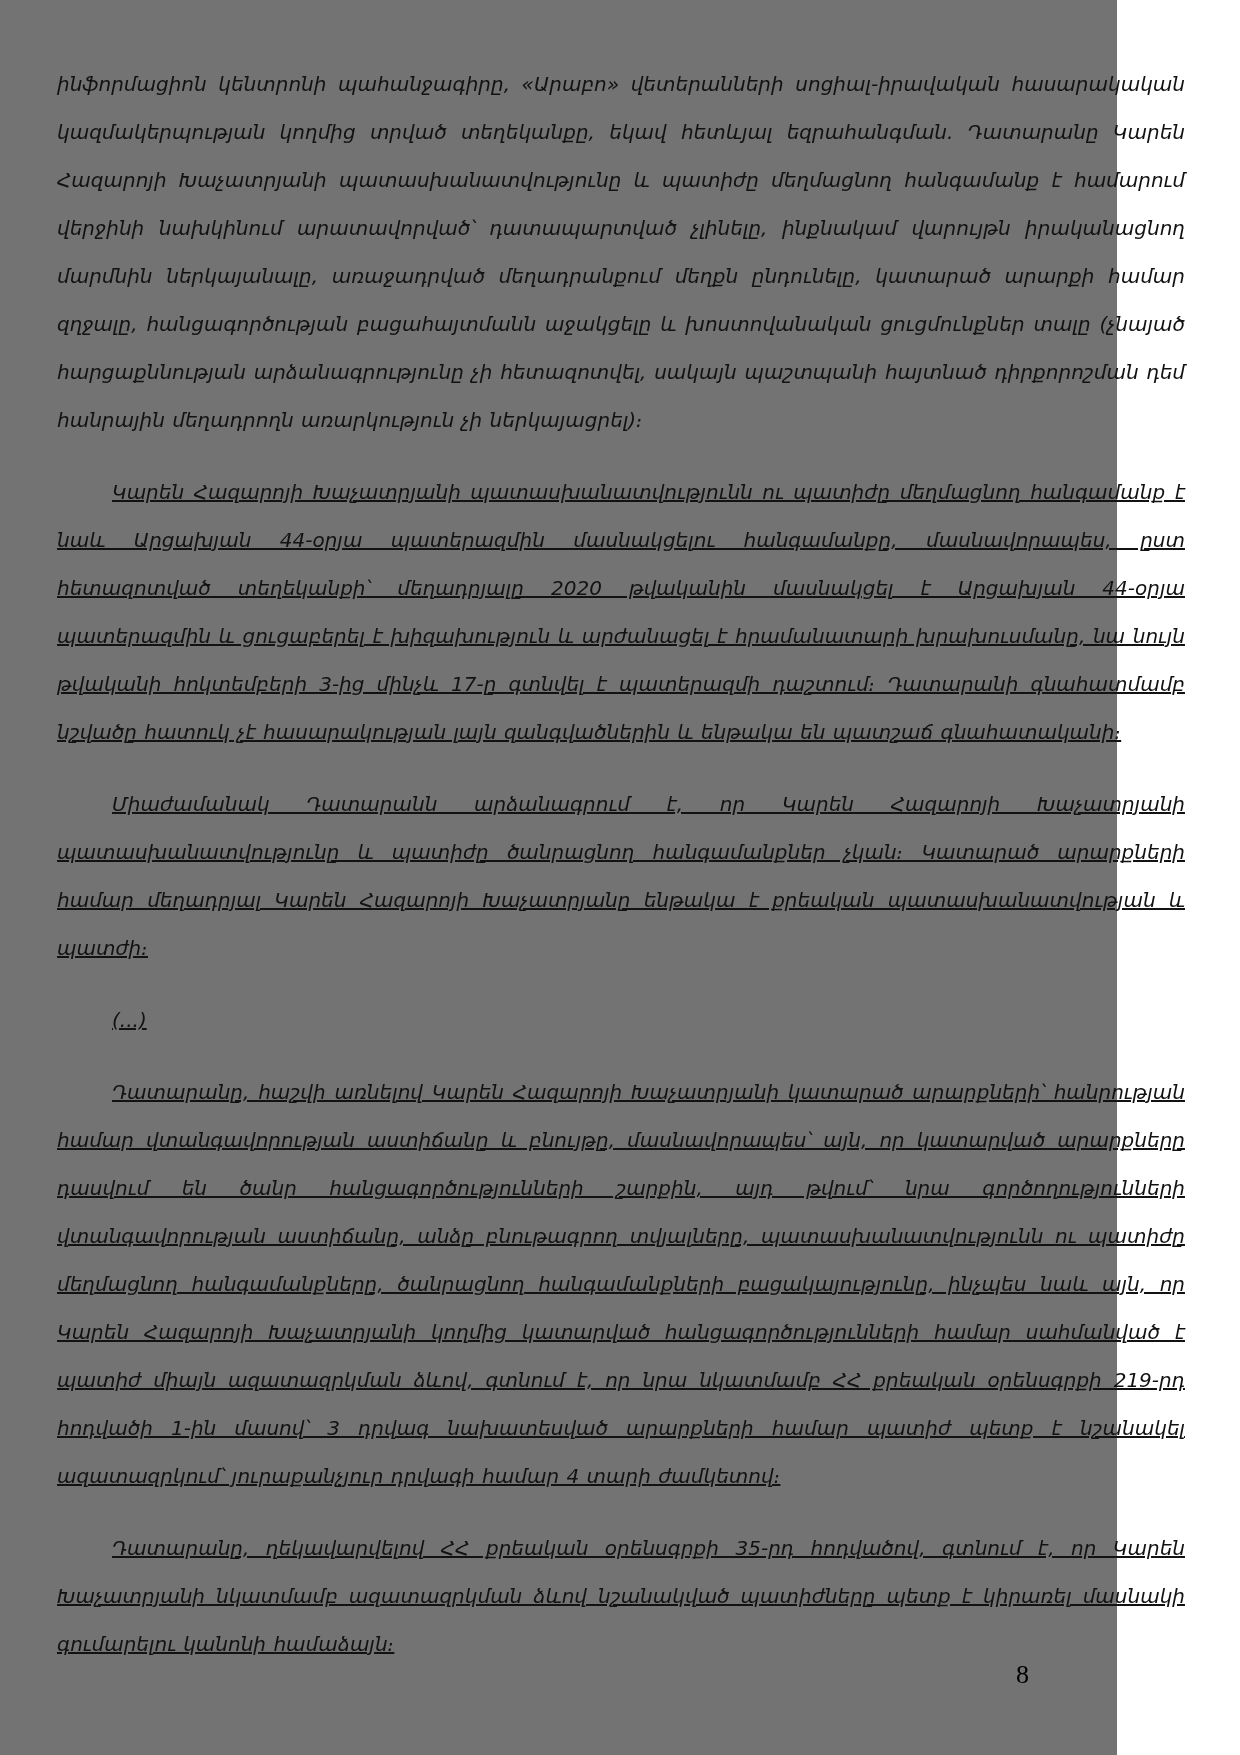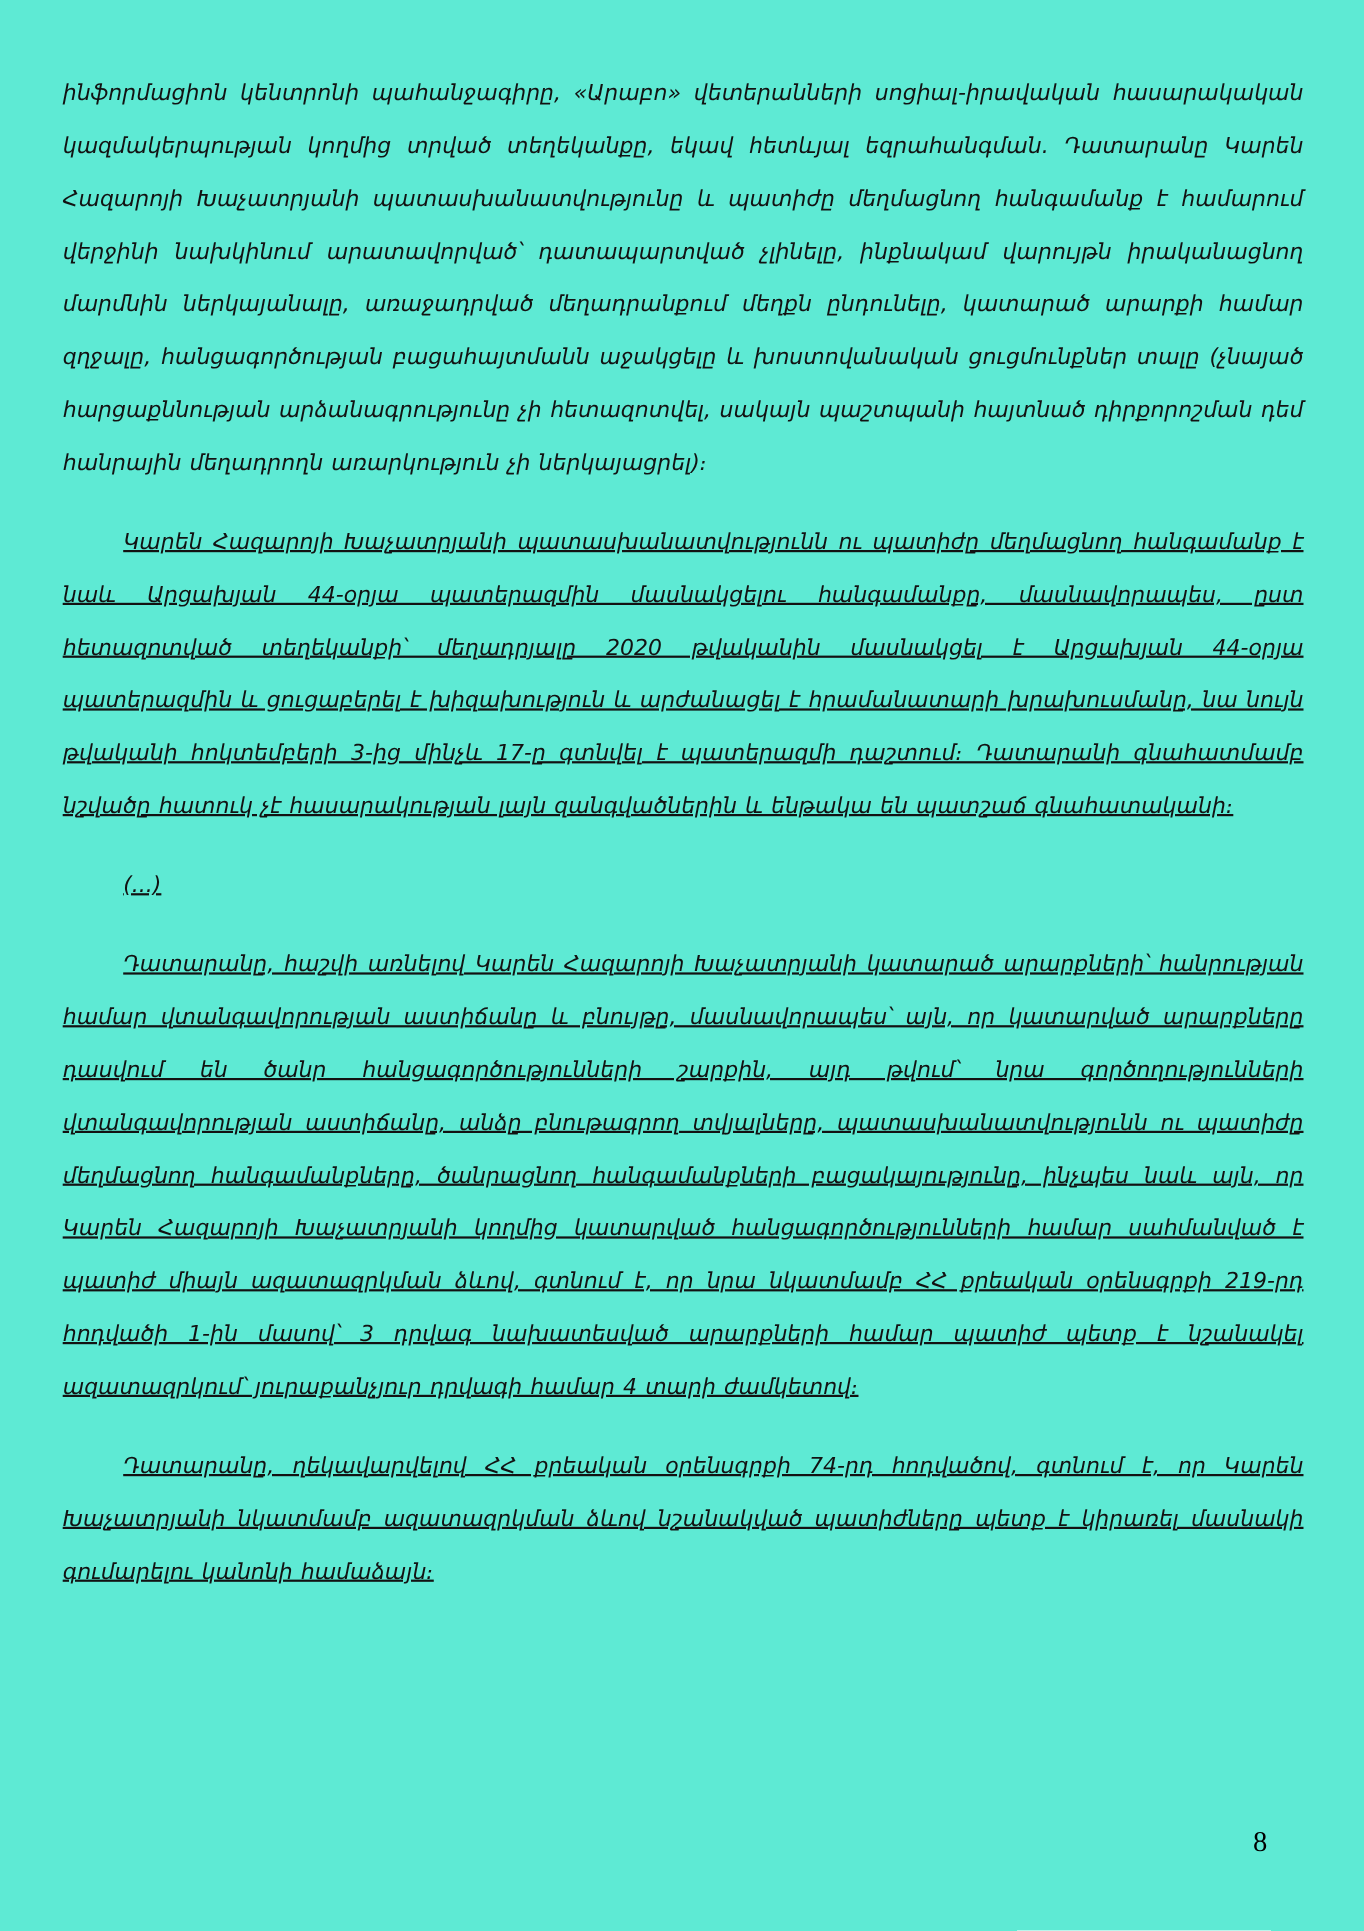--- a/index.html
+++ b/index.html
@@ -10,23 +10,23 @@
   body {
     width: 1240px;
     height: 1755px;
     position: relative;
     overflow: hidden;
   }
   .page {
     position: absolute;
     left: 0;
     top: 0;
-    width: 1240px;
+    width: 1117px;
     height: 1755px;
-    background: #5eead4;
+    background: #737373;
     box-sizing: border-box;
     padding: 60px 55px 0 57px;
   }
   .doc-body {
     width: 1128px;
   }
   .para {
     font-family: "DejaVu Sans", sans-serif;
     font-style: italic;
     font-size: 20px;
@@ -55,18 +55,19 @@
     line-height: 1;
   }
 </style>
 </head>
 <body>
 
 <div class="page">
   <div class="doc-body">
     <p class="para">ինֆորմացիոն կենտրոնի պահանջագիրը, «Արաբո» վետերանների սոցիալ-իրավական հասարակական կազմակերպության կողմից տրված տեղեկանքը, եկավ հետևյալ եզրահանգման. Դատարանը Կարեն Հազարոյի Խաչատրյանի պատասխանատվությունը և պատիժը մեղմացնող հանգամանք է համարում վերջինի նախկինում արատավորված՝ դատապարտված չլինելը, ինքնակամ վարույթն իրականացնող մարմնին ներկայանալը, առաջադրված մեղադրանքում մեղքն ընդունելը, կատարած արարքի համար զղջալը, հանցագործության բացահայտմանն աջակցելը և խոստովանական ցուցմունքներ տալը (չնայած հարցաքննության արձանագրությունը չի հետազոտվել, սակայն պաշտպանի հայտնած դիրքորոշման դեմ հանրային մեղադրողն առարկություն չի ներկայացրել)։</p>
     <p class="para indent">Կարեն Հազարոյի Խաչատրյանի պատասխանատվությունն ու պատիժը մեղմացնող հանգամանք է նաև Արցախյան 44-օրյա պատերազմին մասնակցելու հանգամանքը, մասնավորապես, ըստ հետազոտված տեղեկանքի՝ մեղադրյալը 2020 թվականին մասնակցել է Արցախյան 44-օրյա պատերազմին և ցուցաբերել է խիզախություն և արժանացել է հրամանատարի խրախուսմանը, նա նույն թվականի հոկտեմբերի 3-ից մինչև 17-ը գտնվել է պատերազմի դաշտում։ Դատարանի գնահատմամբ նշվածը հատուկ չէ հասարակության լայն զանգվածներին և ենթակա են պատշաճ գնահատականի։</p>
+    <p class="para indent">Միաժամանակ Դատարանն արձանագրում է, որ Կարեն Հազարոյի Խաչատրյանի պատասխանատվությունը և պատիժը ծանրացնող հանգամանքներ չկան։ Կատարած արարքների համար մեղադրյալ Կարեն Հազարոյի Խաչատրյանը ենթակա է քրեական պատասխանատվության և պատժի։</p>
     <p class="para indent">(...)</p>
     <p class="para indent">Դատարանը, հաշվի առնելով Կարեն Հազարոյի Խաչատրյանի կատարած արարքների՝ հանրության համար վտանգավորության աստիճանը և բնույթը, մասնավորապես՝ այն, որ կատարված արարքները դասվում են ծանր հանցագործությունների շարքին, այդ թվում՝ նրա գործողությունների վտանգավորության աստիճանը, անձը բնութագրող տվյալները, պատասխանատվությունն ու պատիժը մեղմացնող հանգամանքները, ծանրացնող հանգամանքների բացակայությունը, ինչպես նաև այն, որ Կարեն Հազարոյի Խաչատրյանի կողմից կատարված հանցագործությունների համար սահմանված է պատիժ միայն ազատազրկման ձևով, գտնում է, որ նրա նկատմամբ ՀՀ քրեական օրենսգրքի 219-րդ հոդվածի 1-ին մասով՝ 3 դրվագ նախատեսված արարքների համար պատիժ պետք է նշանակել ազատազրկում՝ յուրաքանչյուր դրվագի համար 4 տարի ժամկետով։</p>
-    <p class="para indent">Դատարանը, ղեկավարվելով ՀՀ քրեական օրենսգրքի 74-րդ հոդվածով, գտնում է, որ Կարեն Խաչատրյանի նկատմամբ ազատազրկման ձևով նշանակված պատիժները պետք է կիրառել մասնակի գումարելու կանոնի համաձայն։</p>
+    <p class="para indent">Դատարանը, ղեկավարվելով ՀՀ քրեական օրենսգրքի 35-րդ հոդվածով, գտնում է, որ Կարեն Խաչատրյանի նկատմամբ ազատազրկման ձևով նշանակված պատիժները պետք է կիրառել մասնակի գումարելու կանոնի համաձայն։</p>
   </div>
   <div class="page-number">8</div>
 </div>
 
 </body></html>

